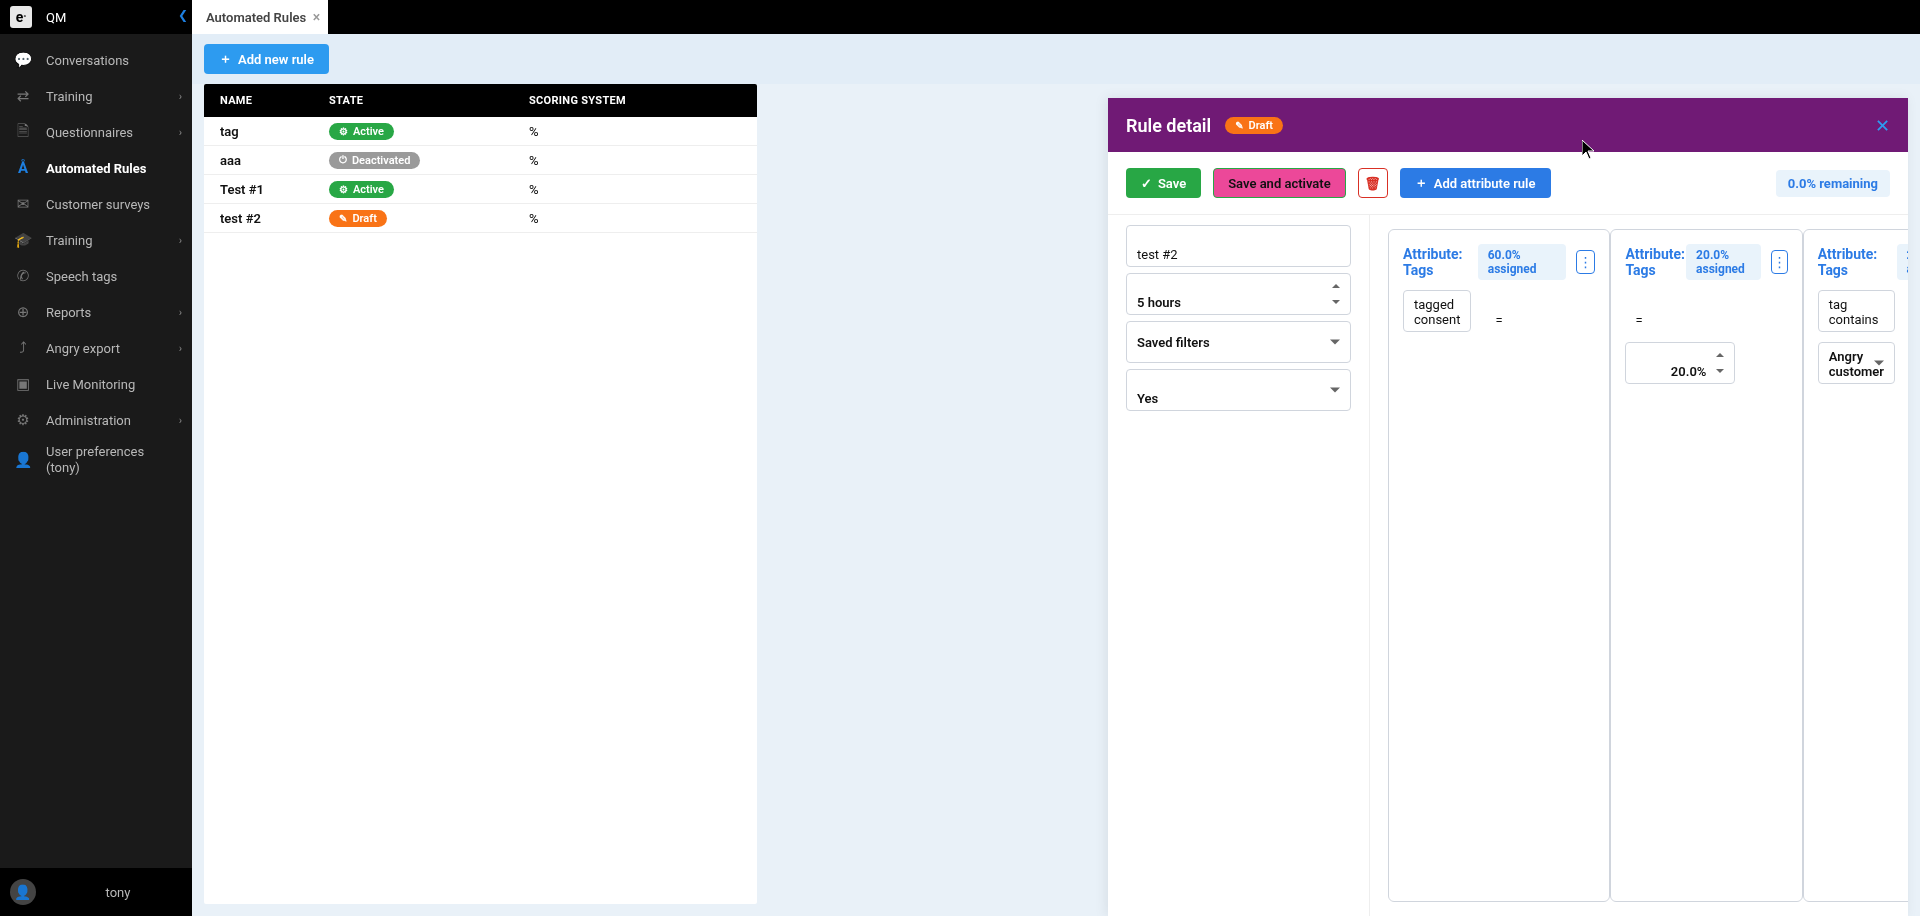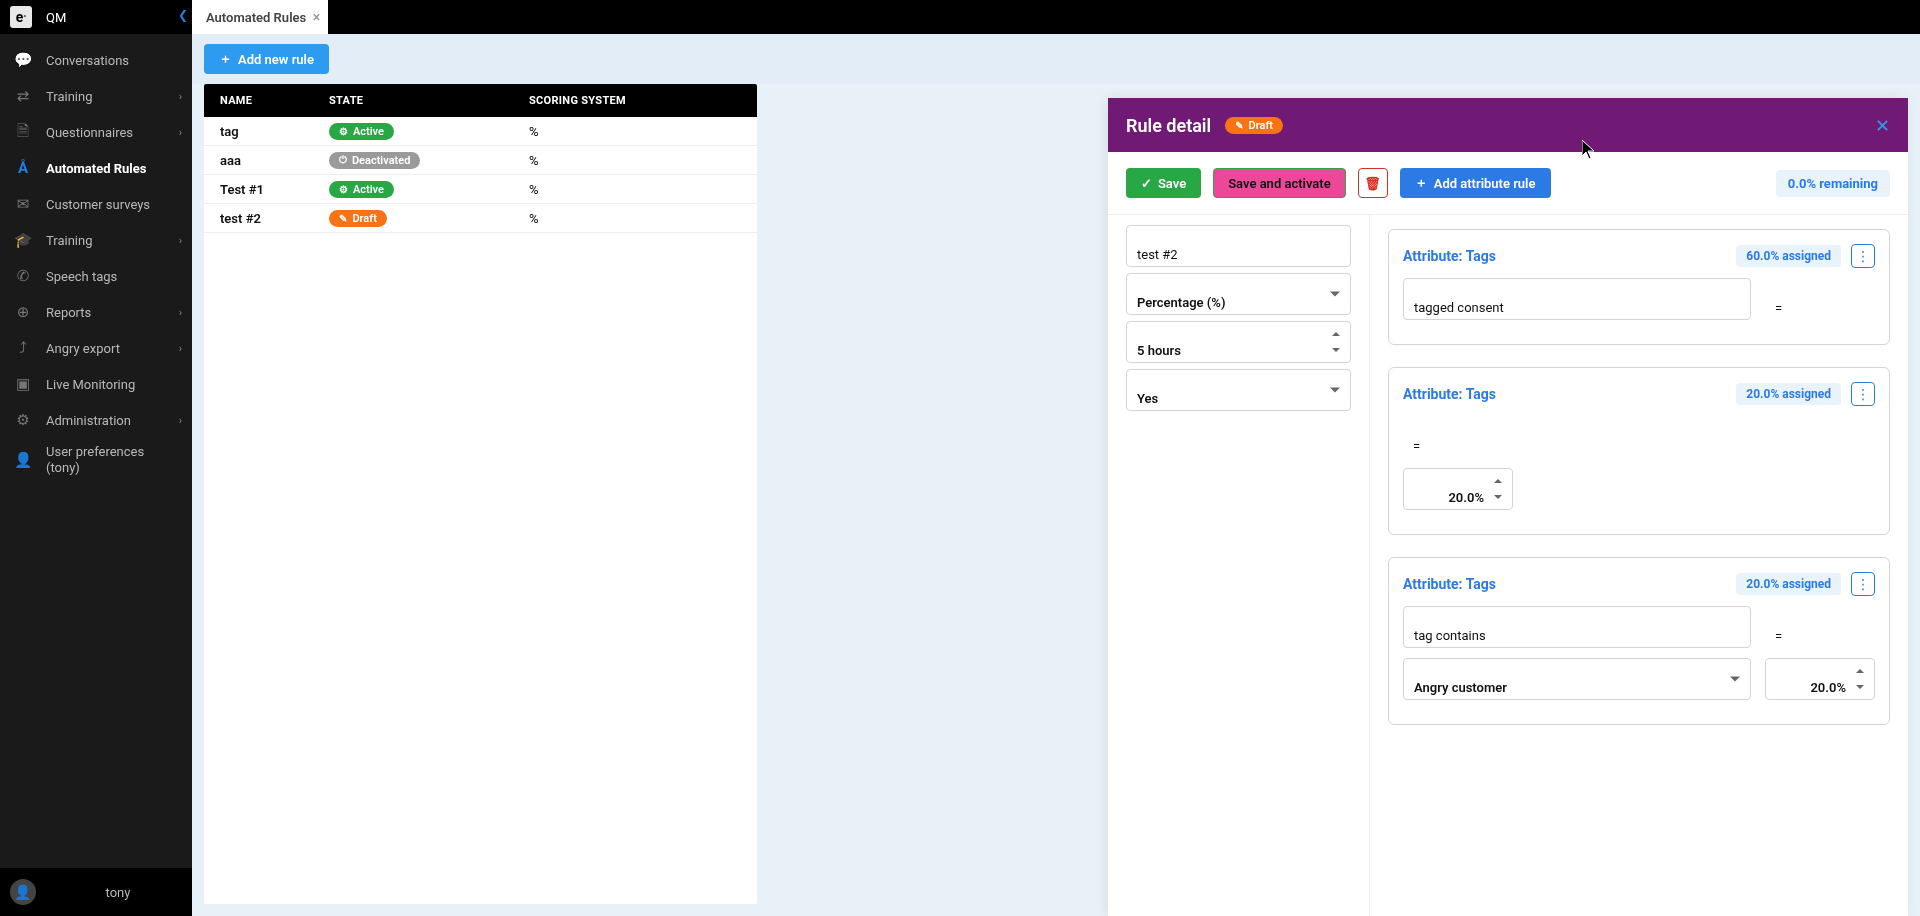--- a/index.html
+++ b/index.html
@@ -63,21 +63,21 @@
 .detail-left { width: 262px; padding: 10px 18px; border-right: 1px solid #eee; display: flex; flex-direction: column; gap: 6px; }
 .field { position: relative; }
 .field-label { font-size: 11px; color: #555; position: absolute; top: 4px; left: 10px; background: transparent; }
 .input, .select { width: 100%; height: 42px; border: 1px solid #d0d5dd; border-radius: 4px; padding: 16px 10px 4px 10px; font-size: 13px; font-weight: 600; color: #111; background: #fff; display:flex; align-items:flex-end; position:relative;}
 .input.flat, .select.flat { font-weight: 400; }
 .select::after { content: ""; position: absolute; right: 10px; top: 50%; width: 0; height: 0; border-left: 5px solid transparent; border-right: 5px solid transparent; border-top: 5px solid #666; transform: translateY(-50%); }
 .spin::before { content:""; position:absolute; right:10px; top:10px; width:0;height:0;border-left:4px solid transparent;border-right:4px solid transparent;border-bottom:4px solid #666;}
 .spin::after { content:""; position:absolute; right:10px; bottom:10px; width:0;height:0;border-left:4px solid transparent;border-right:4px solid transparent;border-top:4px solid #666;}
 .select.nolabel { padding-top: 4px; align-items:center; }
 
-.detail-right { flex: 1; padding: 14px 18px; overflow-y: auto; display: flex; flex-direction: column; gap: 22px; }
+.detail-right { flex: 1; padding: 14px 18px; overflow-y: auto; display: flex; flex-direction: row; }
 .attr-card { border: 1px solid #d0d5dd; border-radius: 6px; padding: 14px; }
 .attr-card-head { display: flex; align-items: center; margin-bottom: 10px; }
 .attr-title { color: #2c7be5; font-weight: 700; font-size: 14px; }
 .assigned-pill { margin-left: auto; background: #e9f3fb; color: #2c7be5; font-weight: 700; font-size: 12px; padding: 4px 10px; border-radius: 4px; margin-right: 10px; }
 .more-btn { width: 24px; height: 24px; border: 1px solid #2c7be5; border-radius: 4px; color: #2c7be5; display: flex; align-items: center; justify-content: center; font-size: 14px; cursor: pointer; }
 .attr-row { display: flex; gap: 14px; margin-bottom: 10px; }
 .attr-row .field { flex: 1; }
 .attr-row .field.opw { width: 110px; flex: 0 0 110px; }
 .attr-row .field.scorew { width: 110px; flex: 0 0 110px; }
 .score-input { text-align: right; padding-right: 28px; }
@@ -246,26 +246,25 @@
         <div class="remaining">0.0% remaining</div>
       </div>
 
       <div class="detail-body">
         <div class="detail-left">
           <div class="field">
             <div class="field-label">Rule name</div>
             <div class="input flat">test #2</div>
           </div>
           <div class="field">
-            <div class="field-label">Scoring system</div>
-            <div class="select">Percentage (%)</div>
-          </div>
-          <div class="field">
             <div class="field-label">Delay period</div>
             <div class="input spin">5 hours</div>
+          </div>
+          <div class="field">
+            <div class="select nolabel">Saved filters</div>
           </div>
           <div class="field">
             <div class="field-label">Reveal results to agents</div>
             <div class="select">Yes</div>
           </div>
         </div>
 
         <div class="detail-right">
 
           <div class="attr-card">

